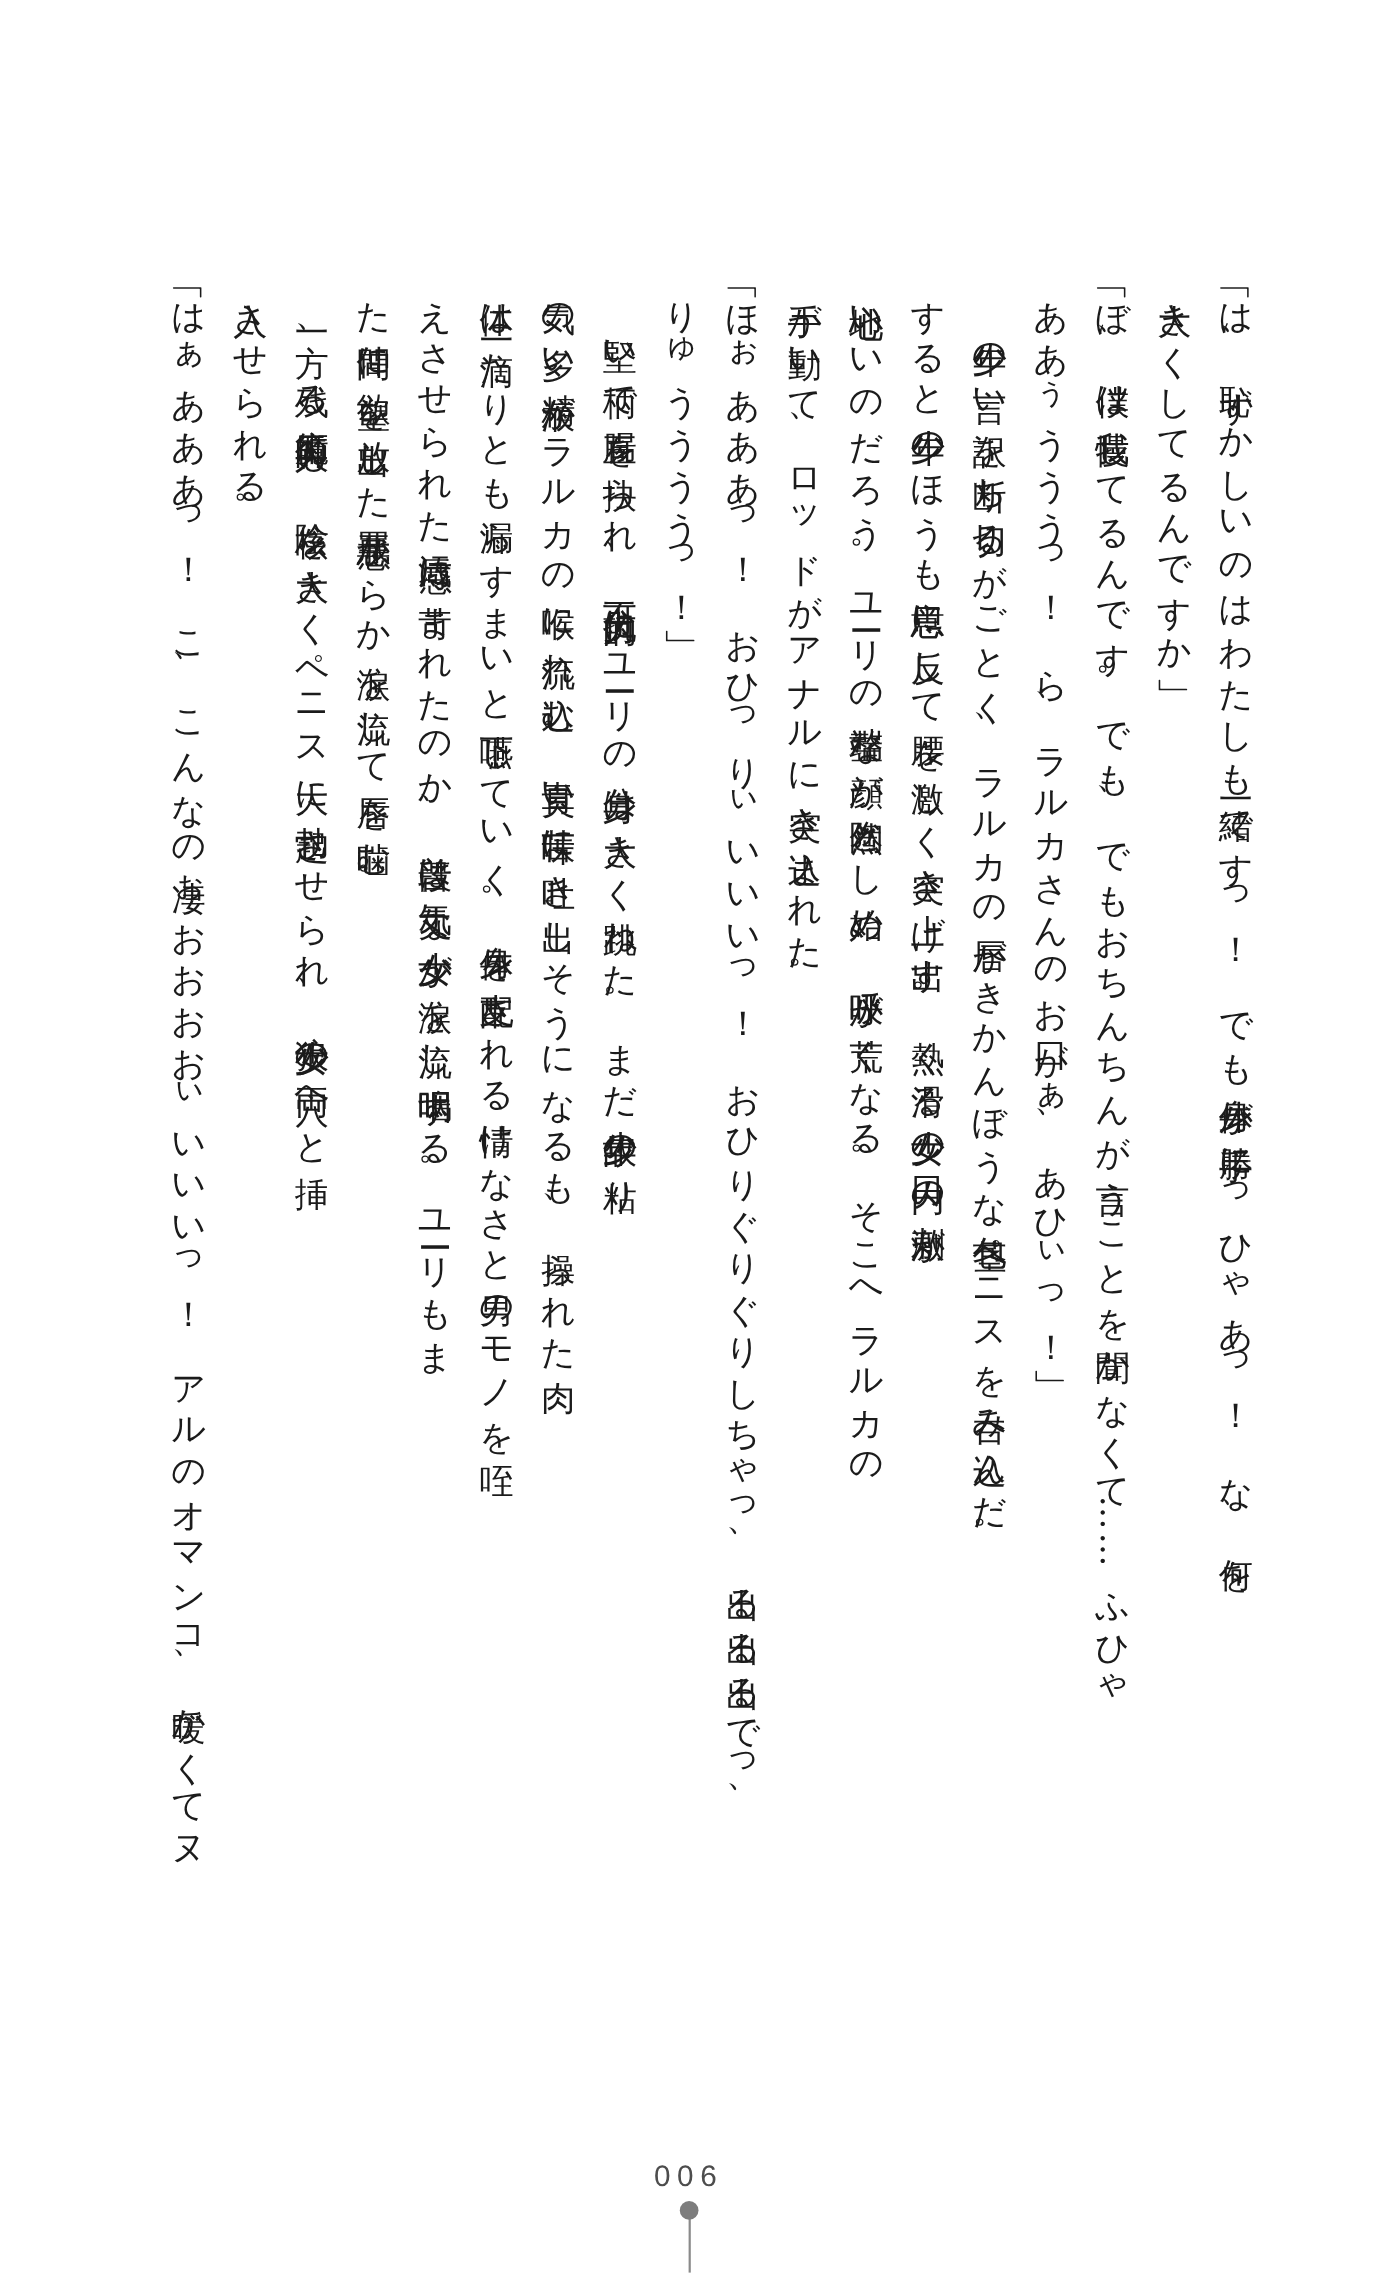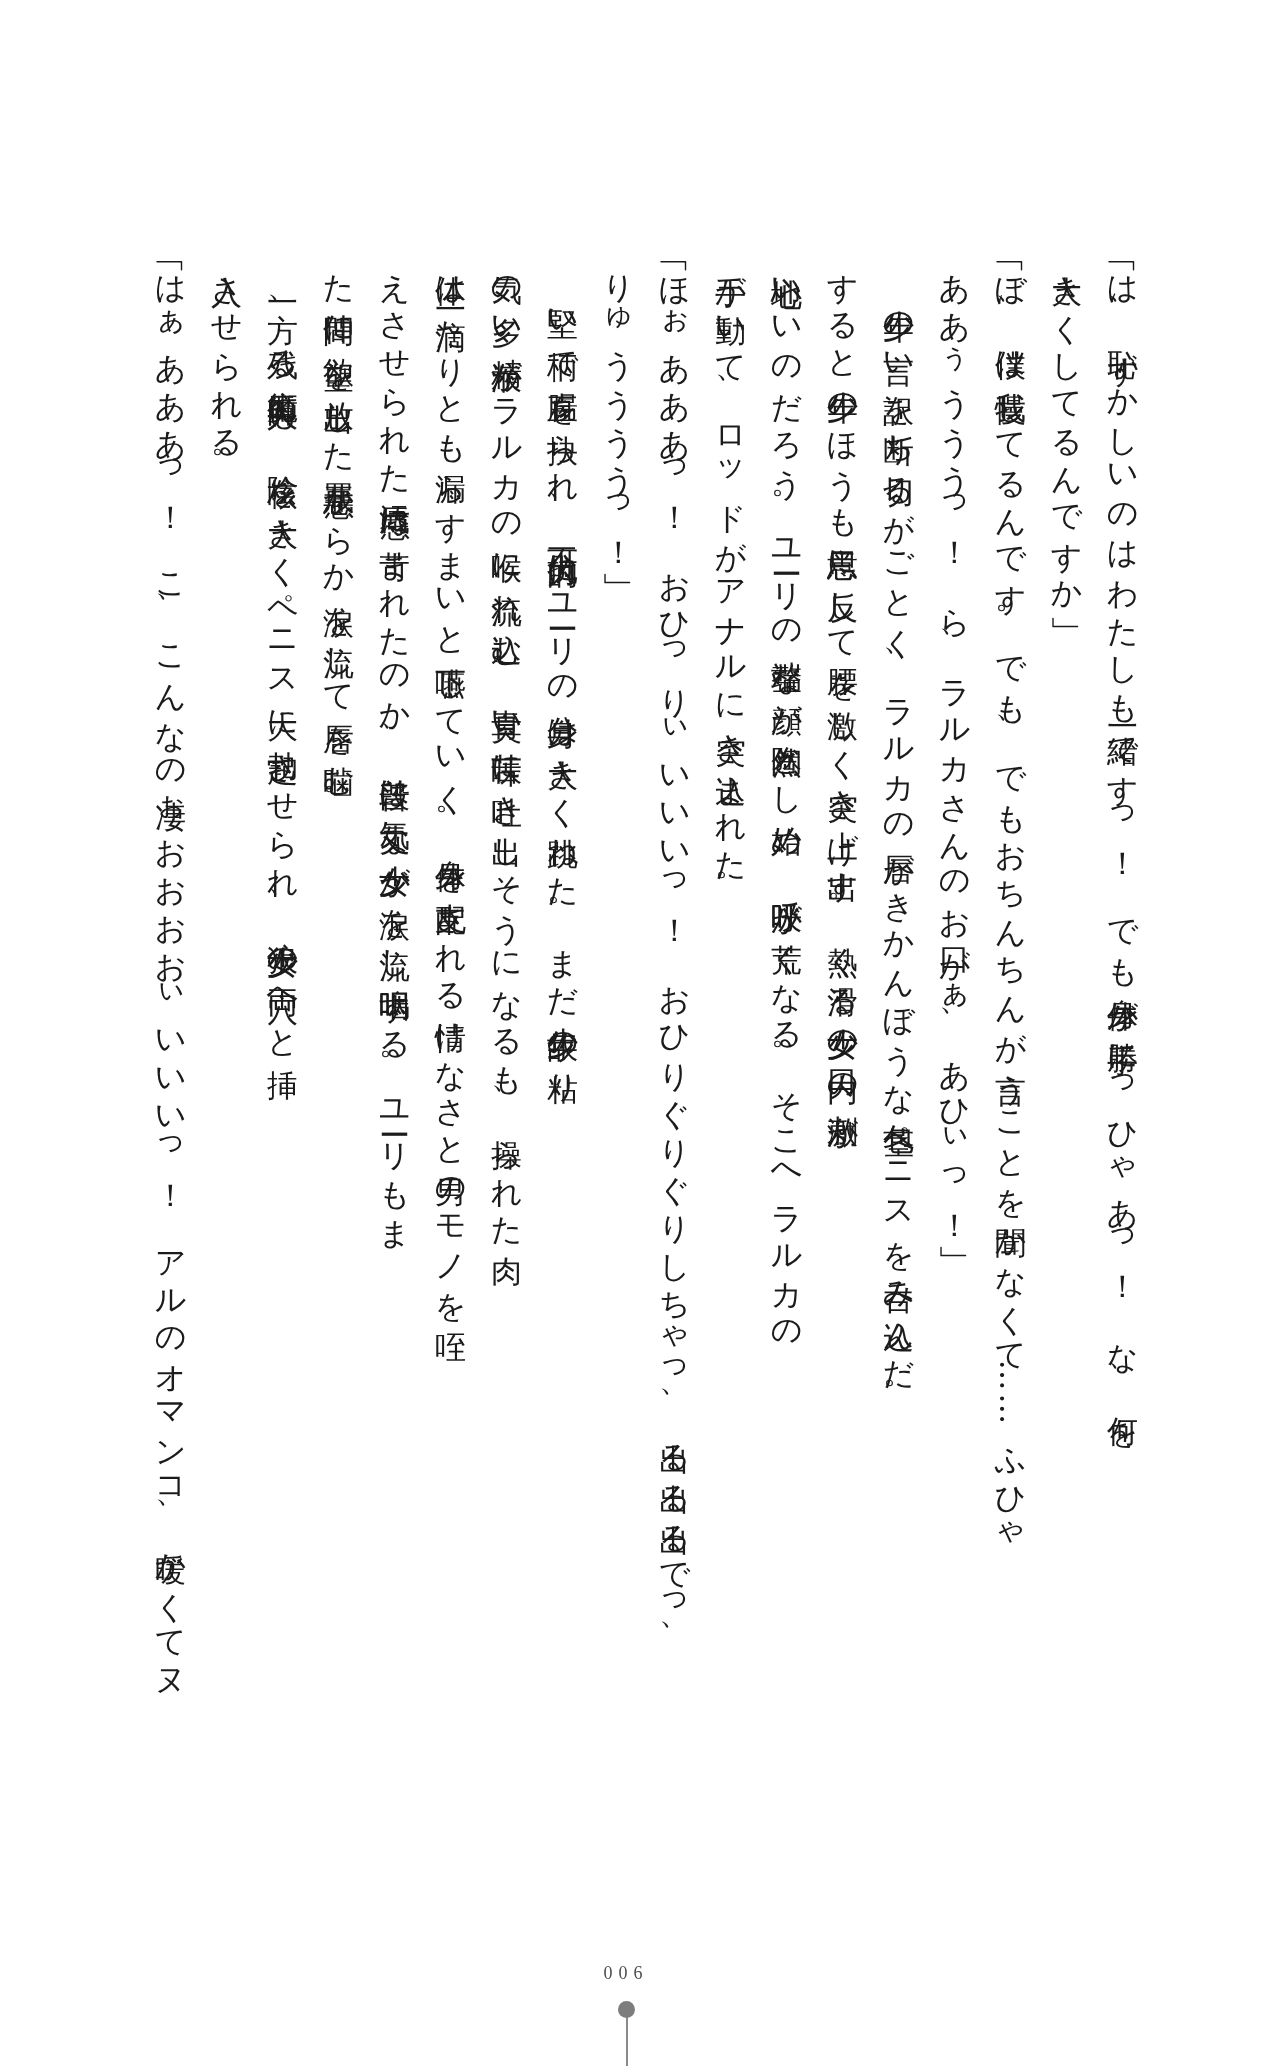--- a/index.html
+++ b/index.html
@@ -32,23 +32,23 @@
     margin: 0;
     padding: 0;
   }
   
   .page-number {
     position: absolute;
     top: 1963px;
     left: 0;
     right: 11px;
     text-align: center;
-    font-family: Liberation Serif, serif;
+    font-family: Liberation Sans, sans-serif;
     font-weight: normal;
-    font-size: 18px;
+    font-size: 27px;
     letter-spacing: 6px;
     color: #4d4d4d;
   }
   .marker-dot {
     position: absolute;
     top: 2001px;
     left: 618px;
     width: 17px;
     height: 17px;
     border-radius: 50%;

